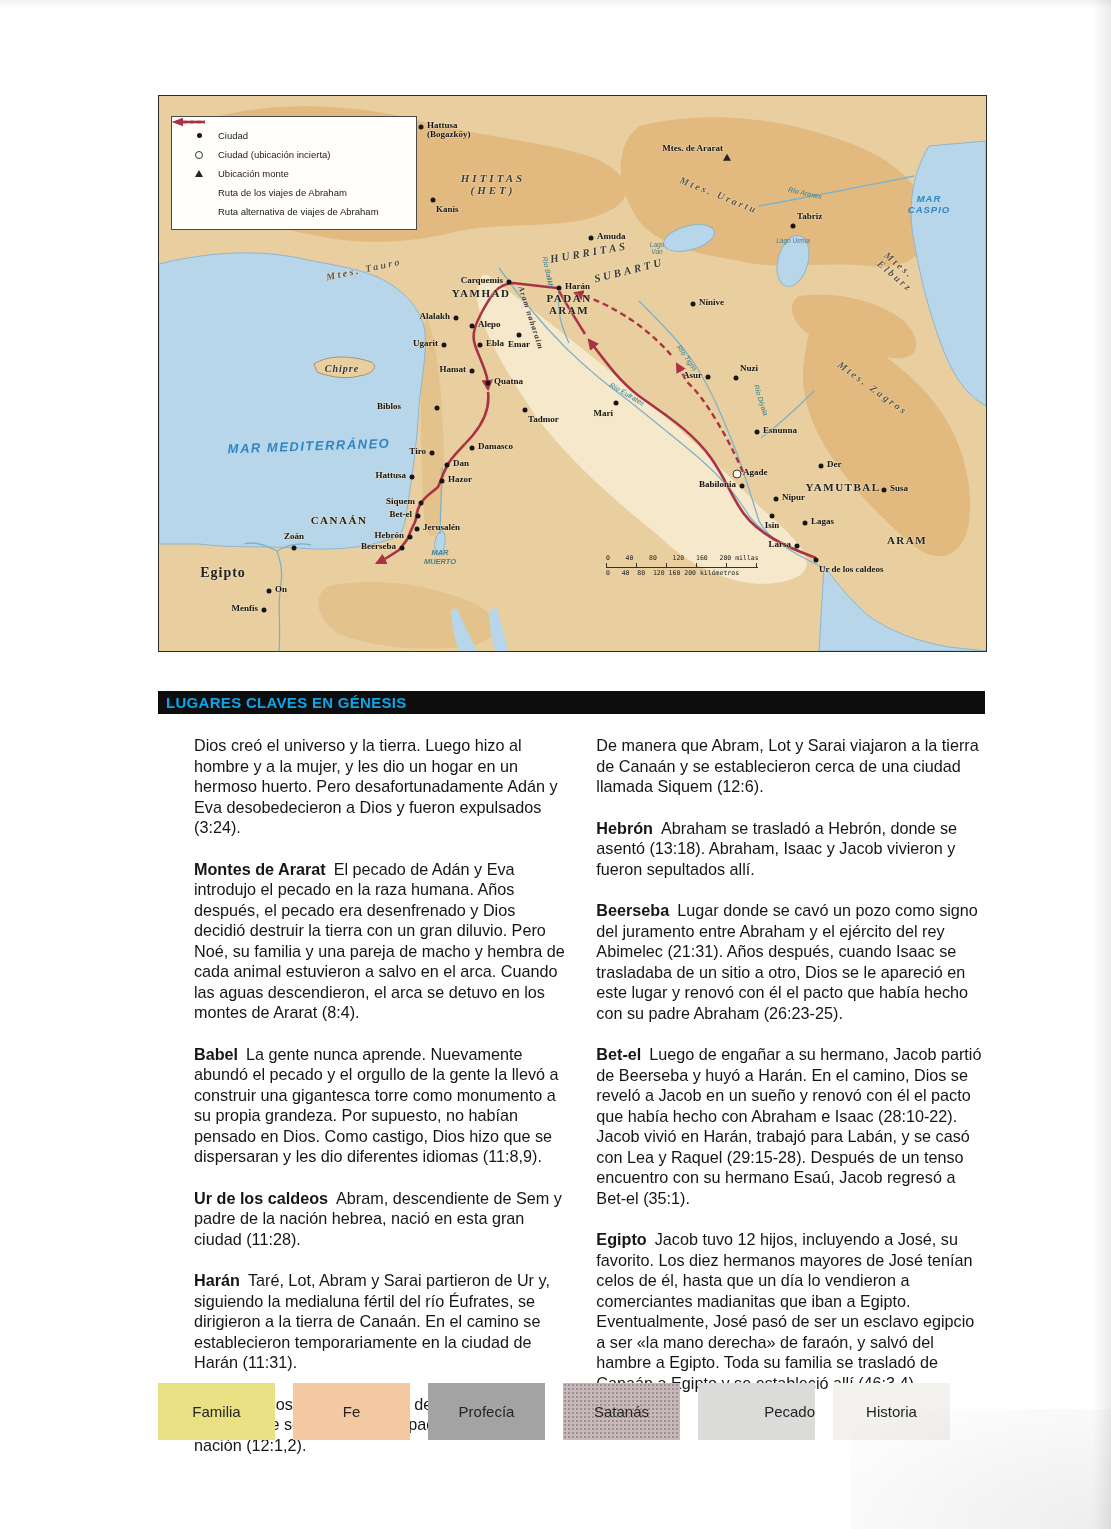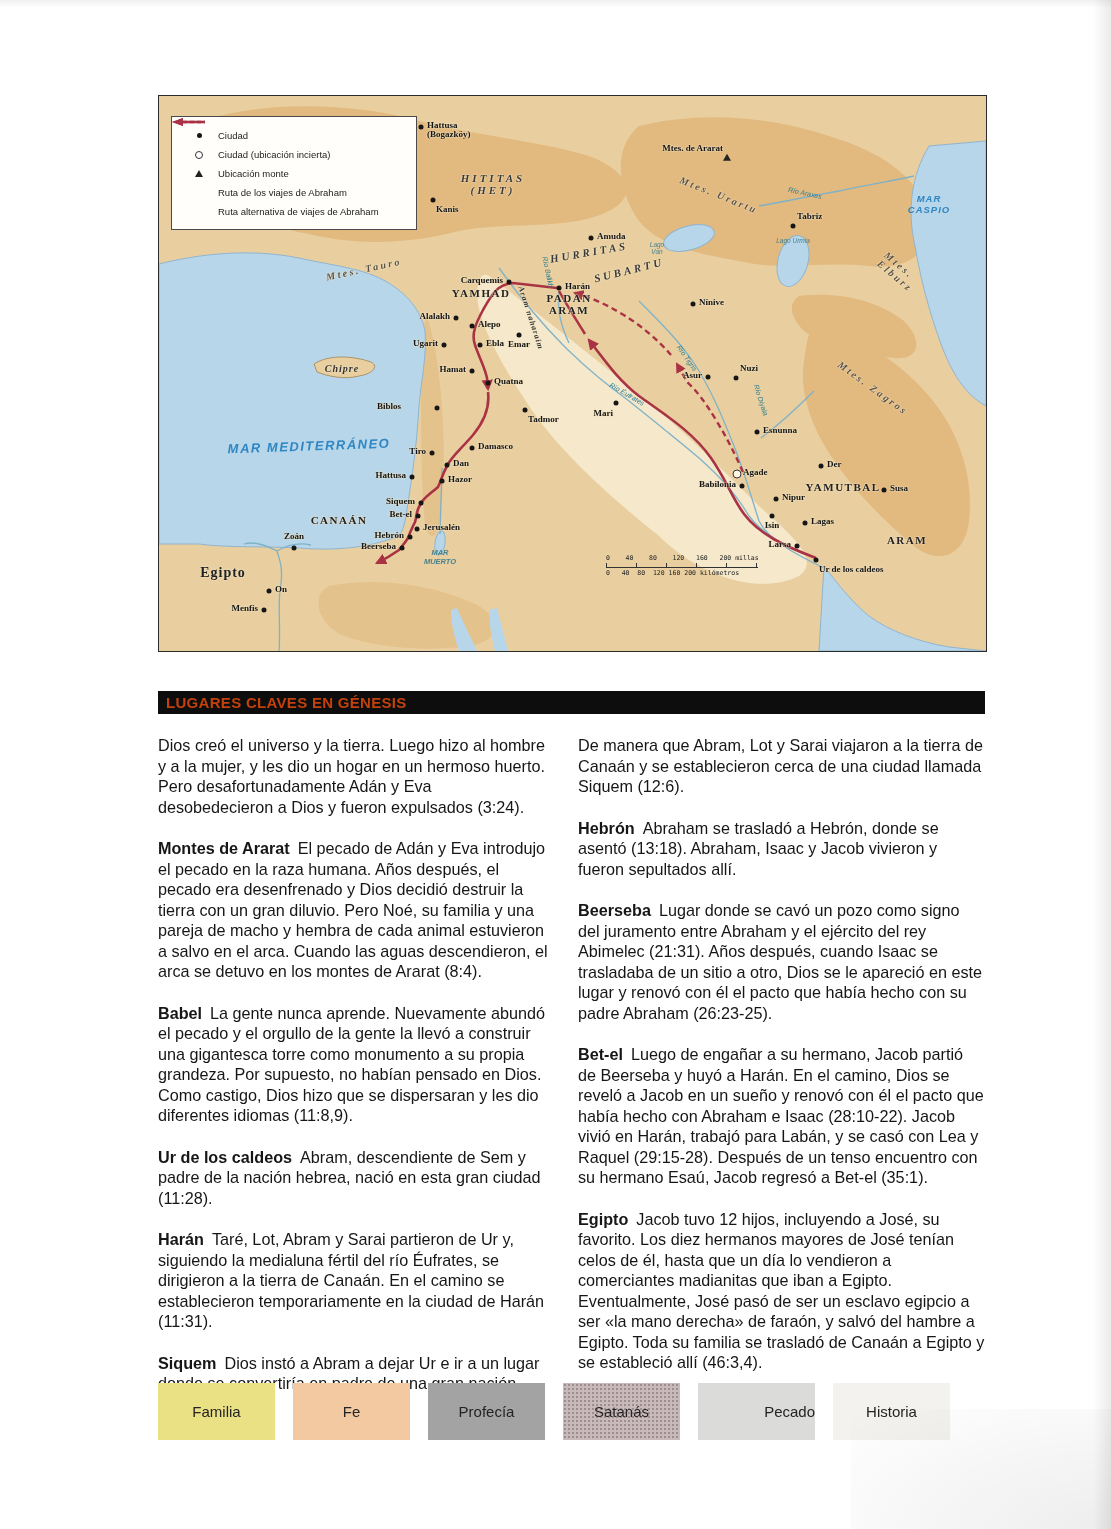--- a/index.html
+++ b/index.html
@@ -49,25 +49,25 @@
   .sym-circle{width:6px;height:6px;border-radius:50%;background:#fff;border:1px solid #333;}
   .sym-tri{width:0;height:0;border-left:4px solid transparent;border-right:4px solid transparent;
            border-bottom:7px solid #222;}
   .map-scale{position:absolute;left:447px;top:458px;width:165px;}
   .scale-row{font:6.5px "DejaVu Sans Mono",monospace;color:#222;white-space:pre;}
   .scale-ruler{height:4px;margin:1px 0;border-bottom:1px solid #333;
       background:repeating-linear-gradient(90deg,#333 0 1px,transparent 1px 30px);width:152px;}
 
   
   .section-header{position:absolute;left:158px;top:691px;width:827px;height:23px;
-      background:#0d0d0d;color:#c2410c;display:flex;align-items:center;box-sizing:border-box;
+      background:#0d0d0d;color:#0ea5e9;display:flex;align-items:center;box-sizing:border-box;
       padding-left:8px;font:bold 15px "Liberation Sans",sans-serif;letter-spacing:.3px;}
   .columns{position:absolute;left:158px;top:735px;width:827px;display:flex;gap:28px;}
   .col{font:16.2px/20.5px "Liberation Sans",sans-serif;color:#161616;}
-  .col-l{width:392px;}
+  .col-l{width:392px;margin-left:36px;}
   .col-r{width:407px;}
   .col p{margin:0 0 21px 0;}
   .term{font-weight:bold;margin-right:8px;}
 
   
   .color-key{position:absolute;left:158px;top:1383px;display:flex;gap:18px;}
   .swatch{width:117px;height:57px;display:flex;align-items:center;justify-content:center;
       font:15px "Liberation Sans",sans-serif;color:#242424;}
   .swatch.speckle{background-image:radial-gradient(rgba(110,85,95,.45) .8px,transparent .95px);
       background-size:4px 4px;}

